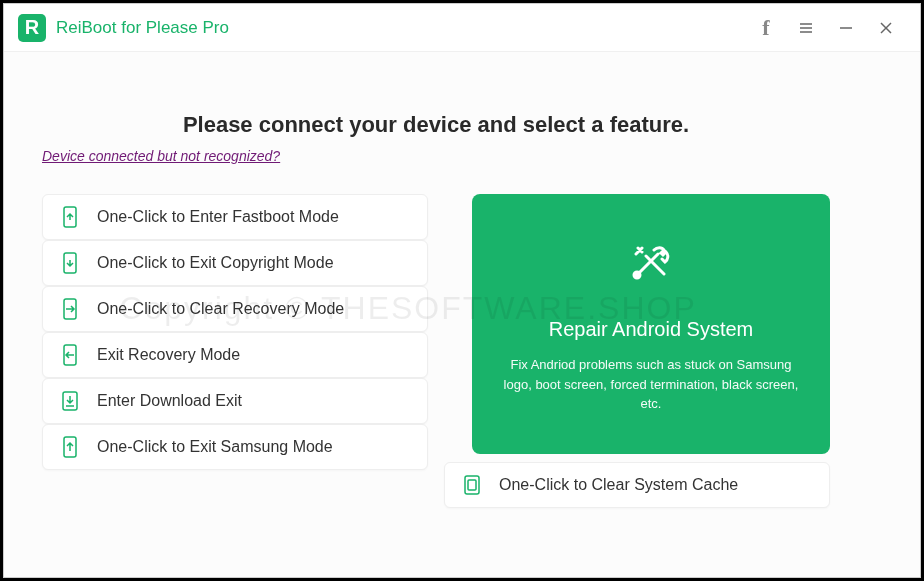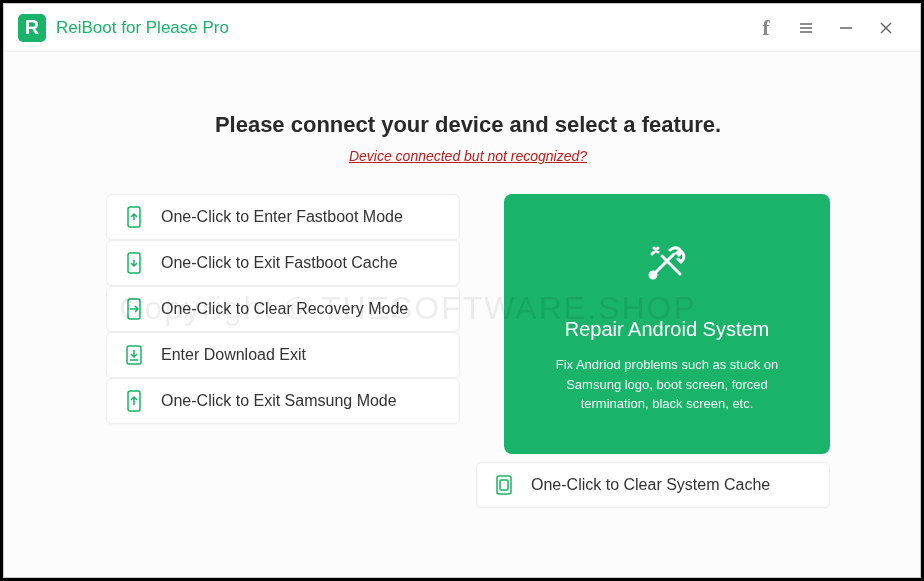--- a/index.html
+++ b/index.html
@@ -53,36 +53,35 @@
       align-items: center;
       justify-content: center;
       cursor: pointer;
       color: #888;
       font-size: 18px;
     }
     .titlebar-btn.fb { font-family: Georgia, serif; font-size: 22px; color:#888; font-weight:bold;}
     .titlebar-btn svg { width: 16px; height: 16px; stroke: #666; }
     .content {
       flex: 1;
-      padding: 60px 90px 40px 102px;
+      padding: 60px 90px 40px 38px;
       background: #fcfcfc;
       display: flex;
       flex-direction: column;
     }
     .main-heading {
       text-align: center;
       font-size: 22px;
       font-weight: 600;
       color: #2a2a2a;
     }
     .sub-link {
-      text-align: center;
       margin-top: 10px;
       font-size: 14px;
-      color: #b91c1c;
+      color: #701a75;
       font-style: italic;
       text-decoration: underline;
       cursor: pointer;
     }
     .grid {
       margin-top: 30px;
       display: flex;
       gap: 16px;
     }
     .col-left {
@@ -204,33 +203,42 @@
           <span class="opt-label">One-Click to Enter Fastboot Mode</span>
         </div>
 
         <div class="option-btn">
           <span class="opt-icon">
             <svg width="20" height="22" viewBox="0 0 20 22">
                 <rect x="4" y="1" width="12" height="20" rx="2" fill="none" stroke="#19b36a" stroke-width="1.5"></rect>
                 <path d="M10 8 L10 14 M7 11 L10 14 L13 11" fill="none" stroke="#19b36a" stroke-width="1.5"></path>
               </svg>
           </span>
-          <span class="opt-label">One-Click to Exit Fastboot Cache</span>
+          <span class="opt-label">One-Click to Exit Copyright Mode</span>
         </div>
 
         <div class="option-btn">
           <span class="opt-icon">
             <svg width="20" height="22" viewBox="0 0 20 22">
                 <rect x="4" y="1" width="12" height="20" rx="2" fill="none" stroke="#19b36a" stroke-width="1.5"></rect>
                 <path d="M6 11 L14 11 M11 8 L14 11 L11 14" fill="none" stroke="#19b36a" stroke-width="1.5"></path>
               </svg>
           </span>
           <span class="opt-label">One-Click to Clear Recovery Mode</span>
         </div>
 
+        <div class="option-btn">
+          <span class="opt-icon">
+            <svg width="20" height="22" viewBox="0 0 20 22">
+                <rect x="4" y="1" width="12" height="20" rx="2" fill="none" stroke="#19b36a" stroke-width="1.5"></rect>
+                <path d="M14 11 L6 11 M9 8 L6 11 L9 14" fill="none" stroke="#19b36a" stroke-width="1.5"></path>
+              </svg>
+          </span>
+          <span class="opt-label">Exit Recovery Mode</span>
+        </div>
 
         <div class="option-btn">
           <span class="opt-icon">
             <svg width="20" height="22" viewBox="0 0 20 22">
                 <rect x="3" y="2" width="14" height="18" rx="2" fill="none" stroke="#19b36a" stroke-width="1.5"></rect>
                 <path d="M10 6 L10 13 M7 10 L10 13 L13 10 M6 16 L14 16" fill="none" stroke="#19b36a" stroke-width="1.5"></path>
               </svg>
           </span>
           <span class="opt-label">Enter Download Exit</span>
         </div>

